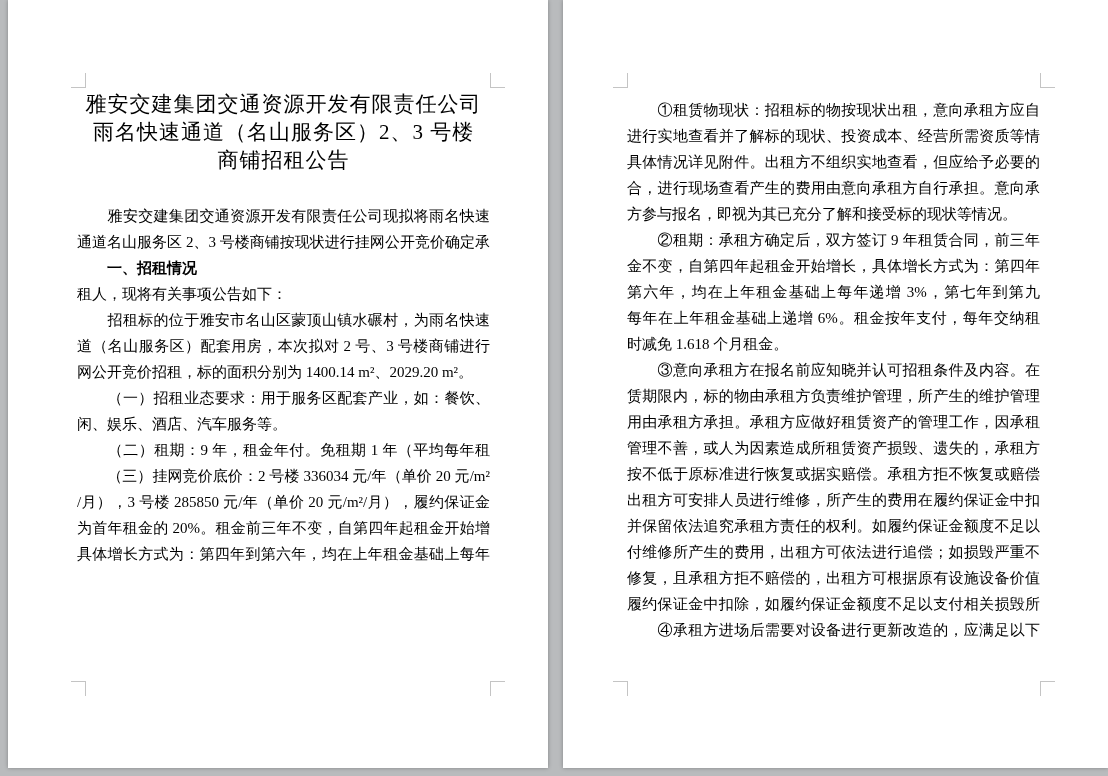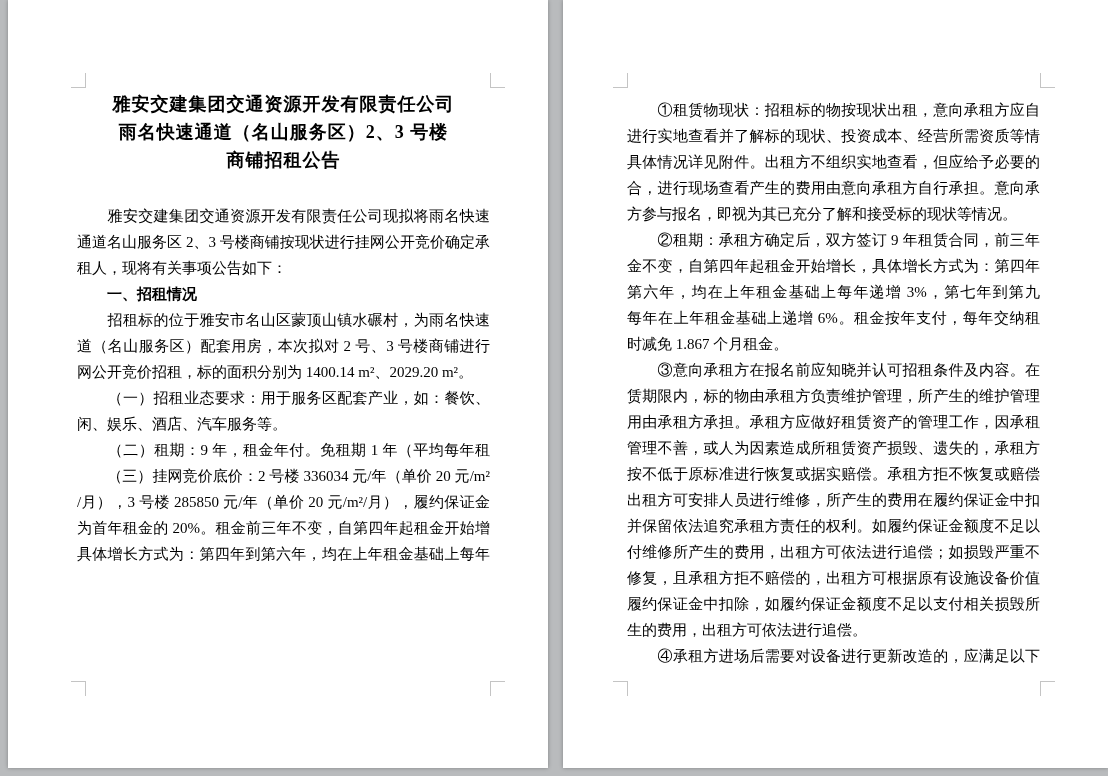--- a/index.html
+++ b/index.html
@@ -43,22 +43,22 @@
   .page-2 .mark.tr { left: 477px; top: 73px; }
   .page-2 .mark.bl { left: 50px;  top: 681px; }
   .page-2 .mark.br { left: 477px; top: 681px; }
 
   .doc-title {
     position: absolute;
     left: 69px;
     top: 90px;
     width: 413px;
     text-align: center;
-    font-weight: bold;
-    font-size: 18px;
+    font-weight: normal;
+    font-size: 21px;
     line-height: 28px;
     color: #000000;
     letter-spacing: 1px;
   }
   .body-col {
     position: absolute;
     width: 413px;
     font-size: 15px;
     line-height: 26px;
     color: #000000;
@@ -83,22 +83,22 @@
 
     <div class="doc-title">
       <div>雅安交建集团交通资源开发有限责任公司</div>
       <div>雨名快速通道（名山服务区）2、3 号楼</div>
       <div>商铺招租公告</div>
     </div>
 
     <div class="body-col">
       <div class="ln jl">　　雅安交建集团交通资源开发有限责任公司现拟将雨名快速</div>
       <div class="ln jl">通道名山服务区 2、3 号楼商铺按现状进行挂网公开竞价确定承</div>
+      <div class="ln hd">　　一、招租情况</div>
       <div class="ln">租人，现将有关事项公告如下：</div>
-      <div class="ln hd">　　一、招租情况</div>
       <div class="ln jl">　　招租标的位于雅安市名山区蒙顶山镇水碾村，为雨名快速通</div>
       <div class="ln jl">道（名山服务区）配套用房，本次拟对 2 号、3 号楼商铺进行挂</div>
       <div class="ln">网公开竞价招租，标的面积分别为 1400.14 m²、2029.20 m²。</div>
       <div class="ln jl">　　（一）招租业态要求：用于服务区配套产业，如：餐饮、休</div>
       <div class="ln">闲、娱乐、酒店、汽车服务等。</div>
       <div class="ln jl">　　（二）租期：9 年，租金年付。免租期 1 年（平均每年租金</div>
       <div class="ln jl">　　（三）挂网竞价底价：2 号楼 336034 元/年（单价 20 元/m²</div>
       <div class="ln jl">/月），3 号楼 285850 元/年（单价 20 元/m²/月），履约保证金</div>
       <div class="ln jl">为首年租金的 20%。租金前三年不变，自第四年起租金开始增长，</div>
       <div class="ln jl">具体增长方式为：第四年到第六年，均在上年租金基础上每年递</div>
@@ -114,29 +114,28 @@
     <div class="body-col">
       <div class="ln jl">　　①租赁物现状：招租标的物按现状出租，意向承租方应自行</div>
       <div class="ln jl">进行实地查看并了解标的现状、投资成本、经营所需资质等情况，</div>
       <div class="ln jl">具体情况详见附件。出租方不组织实地查看，但应给予必要的配</div>
       <div class="ln jl">合，进行现场查看产生的费用由意向承租方自行承担。意向承租</div>
       <div class="ln">方参与报名，即视为其已充分了解和接受标的现状等情况。</div>
       <div class="ln jl">　　②租期：承租方确定后，双方签订 9 年租赁合同，前三年租</div>
       <div class="ln jl">金不变，自第四年起租金开始增长，具体增长方式为：第四年到</div>
       <div class="ln jl">第六年，均在上年租金基础上每年递增 3%，第七年到第九年，</div>
       <div class="ln jl">每年在上年租金基础上递增 6%。租金按年支付，每年交纳租金</div>
-      <div class="ln">时减免 1.867 个月租金。</div>
+      <div class="ln">时减免 1.618 个月租金。</div>
       <div class="ln jl">　　③意向承租方在报名前应知晓并认可招租条件及内容。在租</div>
       <div class="ln jl">赁期限内，标的物由承租方负责维护管理，所产生的维护管理费</div>
       <div class="ln jl">用由承租方承担。承租方应做好租赁资产的管理工作，因承租方</div>
       <div class="ln jl">管理不善，或人为因素造成所租赁资产损毁、遗失的，承租方应</div>
       <div class="ln jl">按不低于原标准进行恢复或据实赔偿。承租方拒不恢复或赔偿的，</div>
       <div class="ln jl">出租方可安排人员进行维修，所产生的费用在履约保证金中扣除，</div>
       <div class="ln jl">并保留依法追究承租方责任的权利。如履约保证金额度不足以支</div>
       <div class="ln jl">付维修所产生的费用，出租方可依法进行追偿；如损毁严重不能</div>
       <div class="ln jl">修复，且承租方拒不赔偿的，出租方可根据原有设施设备价值在</div>
       <div class="ln jl">履约保证金中扣除，如履约保证金额度不足以支付相关损毁所产</div>
-      <div class="ln">生的费用，出租方可依法进行追偿。</div>
       <div class="ln jl">　　④承租方进场后需要对设备进行更新改造的，应满足以下条</div>
     </div>
   </div>
 
 </div>
 
 </body></html>

